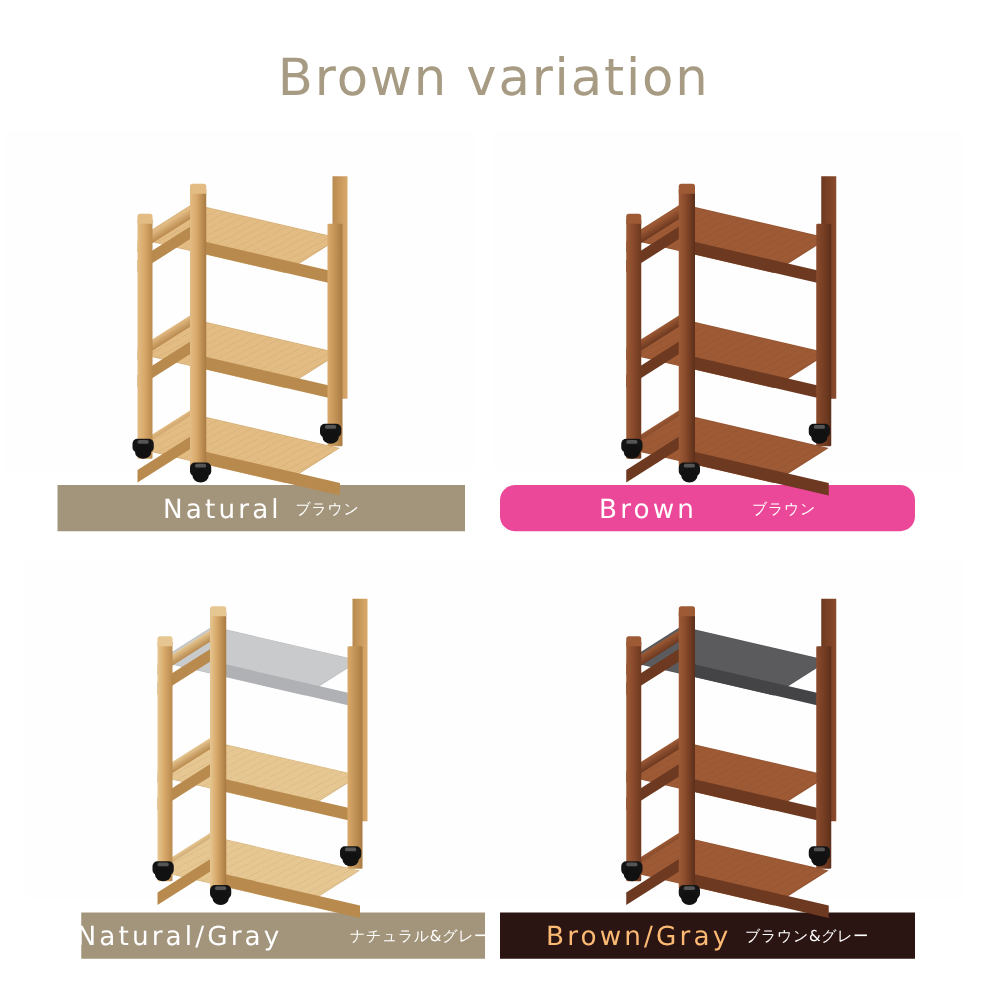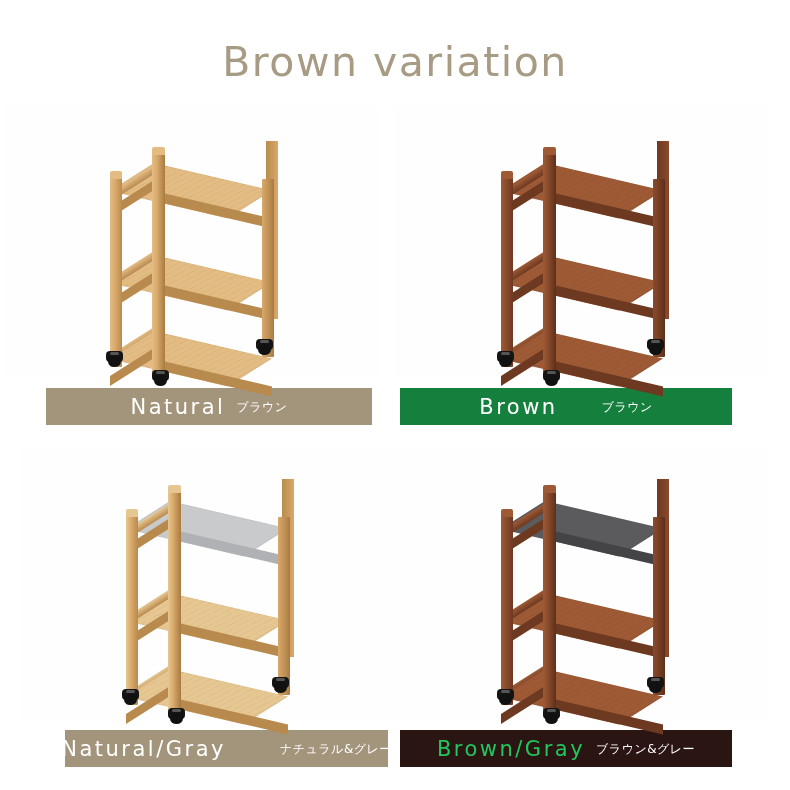--- a/index.html
+++ b/index.html
@@ -269,21 +269,21 @@
               <div class="wheel"></div>
               <div class="shine"></div>
             </div>
             <div class="caster" style="left: 160px; top: 212px; z-index: 14;">
               <div class="hub" style="background: rgb(20, 20, 20);"></div>
               <div class="wheel"></div>
               <div class="shine"></div>
             </div>
           </div>
       </div>
-      <div class="labelbar bar-dark lb-tr" style="background: #15803d;">
+      <div class="labelbar bar-dark lb-tr" style="background: #ec4899; border-radius: 12px;">
         <span class="en" style="color: rgb(255, 255, 255);">Brown</span>
         <span class="jp" style="color: rgb(255, 255, 255); margin-left: 44px;">ブラウン</span>
       </div>
     </div>
 
     <div class="cell cell-bl">
       <div class="photo">
         <div class="cart cart-bl">
             <div class="post" style="left: 170px; top: 14px; height: 178px; background: linear-gradient(90deg, rgb(185, 138, 78), rgb(216, 169, 106)); z-index: 1;"></div>
             <div class="post" style="left: 58px; top: 6px; height: 150px; background: linear-gradient(90deg, rgb(185, 138, 78), rgb(168, 122, 66)); z-index: 1; opacity: 0;"></div>
@@ -384,19 +384,19 @@
               <div class="shine"></div>
             </div>
             <div class="caster" style="left: 160px; top: 212px; z-index: 14;">
               <div class="hub" style="background: rgb(20, 20, 20);"></div>
               <div class="wheel"></div>
               <div class="shine"></div>
             </div>
           </div>
       </div>
       <div class="labelbar bar-dark lb-br" style="background: rgb(43, 21, 19);">
-        <span class="en" style="color: #22c55e;">Brown/Gray</span>
+        <span class="en" style="color: #fdba74;">Brown/Gray</span>
         <span class="jp" style="color: rgb(255, 255, 255);">ブラウン&amp;グレー</span>
       </div>
     </div>
 
   </div>
 </div>
 
 </body></html>

